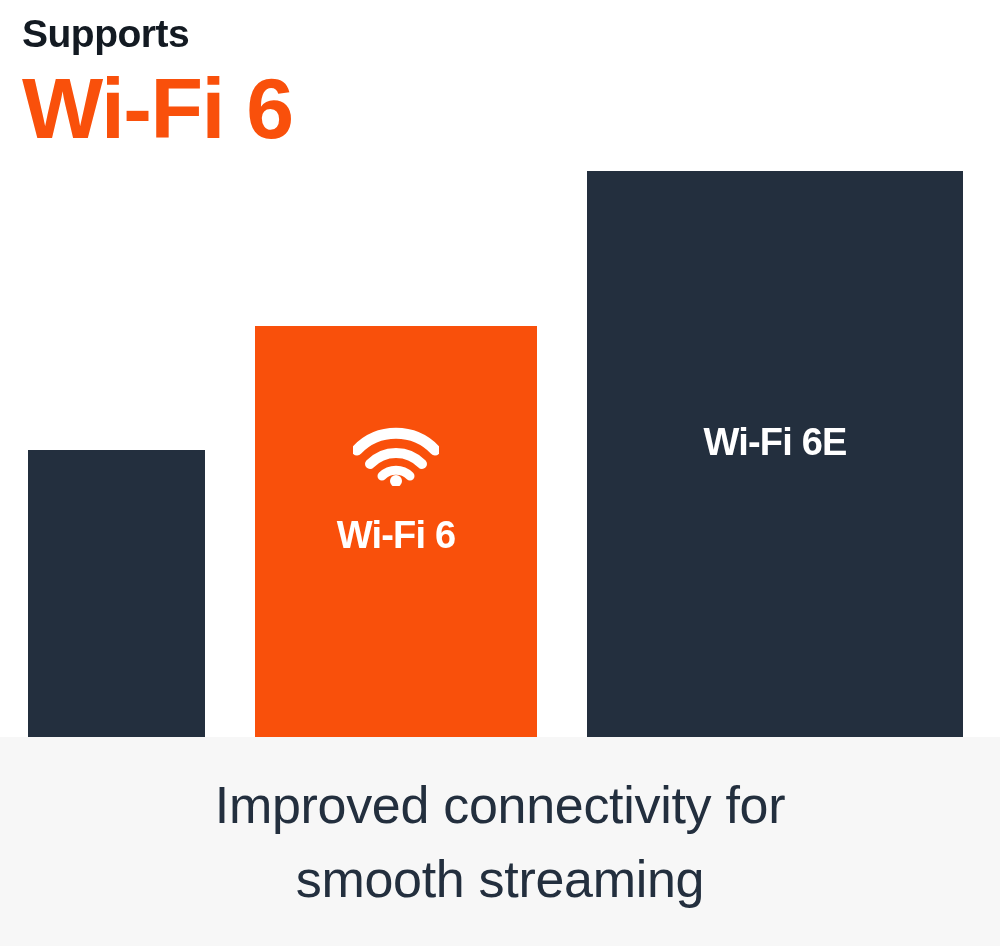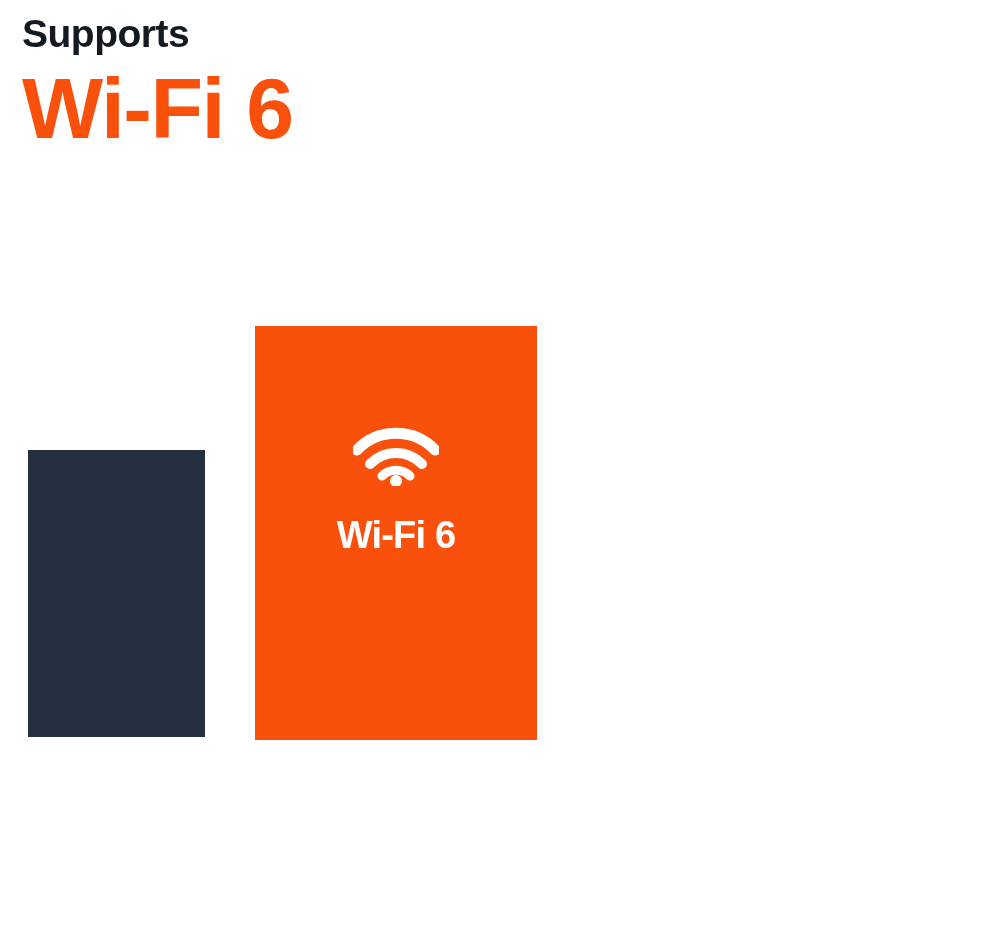--- a/index.html
+++ b/index.html
@@ -155,17 +155,26 @@
             <path d="M4 24 A 54 54 0 0 1 82 24" stroke-width="11"></path>
             <path d="M17 38 A 36 36 0 0 1 69 38" stroke-width="10"></path>
             <path d="M29 50 A 20 20 0 0 1 57 50" stroke-width="9"></path>
           </g>
           <circle cx="43" cy="55" r="6" fill="#ffffff"></circle>
         </svg>
       </span>
       <span class="bar-label">Wi-Fi 6</span>
     </div>
 
+    <div class="bar" id="bar-wifi6e">
+      <span class="bar-label">Wi-Fi 6E</span>
+    </div>
 
   </div>
 
+  <div id="caption-band">
+    <div id="caption-text">
+      <span class="cap-line">Improved connectivity for</span>
+      <span class="cap-line">smooth streaming</span>
+    </div>
+  </div>
 
 </div>
 
 </body></html>

